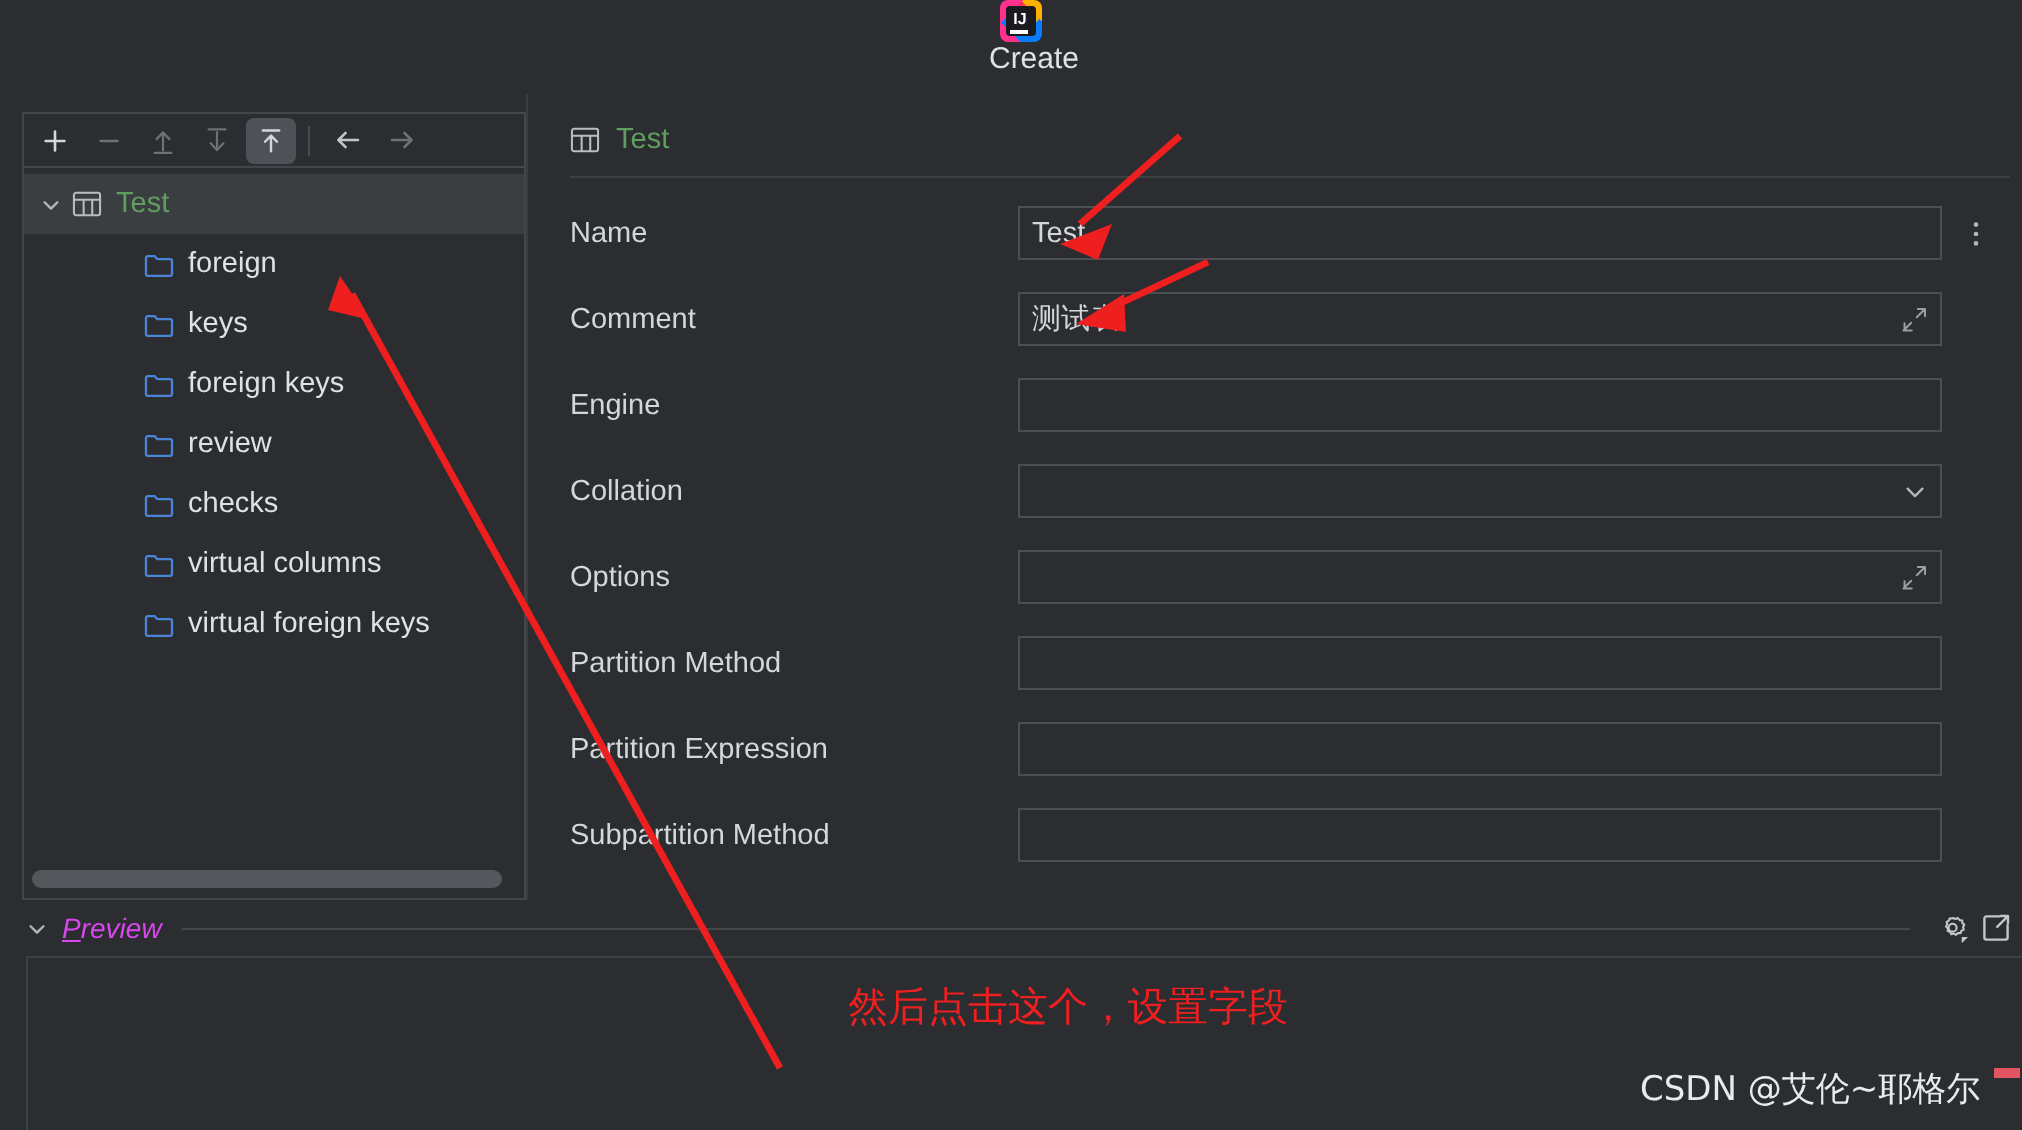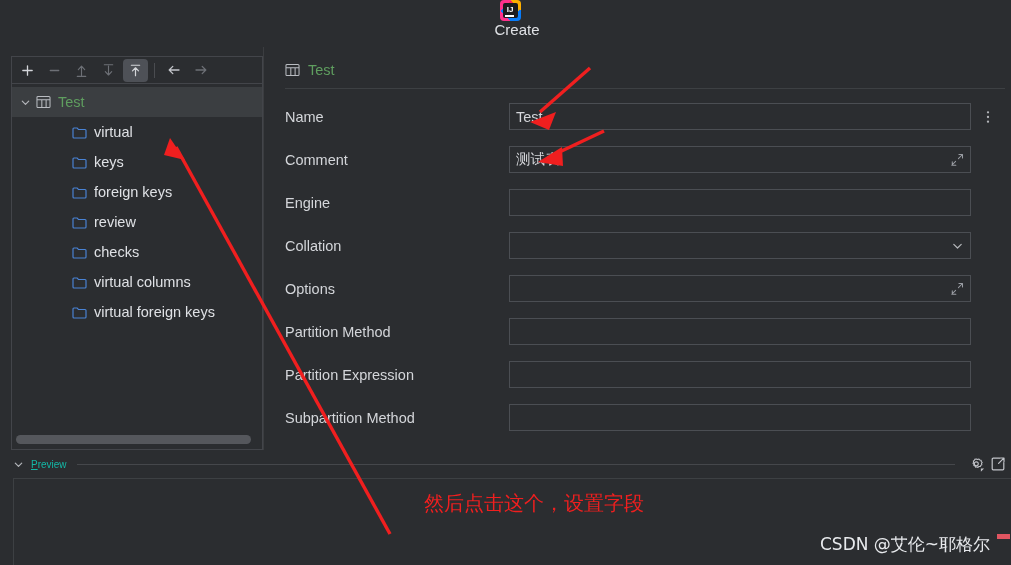--- a/index.html
+++ b/index.html
@@ -245,22 +245,23 @@
     height: 28px;
     padding-left: 13px;
   }
   #preview-header .pv-chevron {
     color: #b4b6ba;
     margin-right: 7px;
     display: flex;
     align-items: center;
   }
   #preview-title {
-    font-size: 10px;
-    color: #14b8a6;
+    font-size: 14px;
+    color: #d946ef;
+    font-style: italic;
   }
   #preview-title .mnemonic { text-decoration: underline; }
   #pv-line {
     flex: 1;
     height: 1px;
     background: #45474b;
     margin: 0 10px 0 10px;
   }
   #pv-actions { display: flex; align-items: center; padding-right: 2px; }
   #pv-actions .pv-btn {
@@ -404,21 +405,21 @@
         <span class="tree-label">Test</span>
       </div>
 
       <div id="tree-children">
           <div class="tree-row child">
             <span class="tree-icon">
               <svg width="15" height="13" viewBox="0 0 16 14">
                 <path d="M1 3.2a1 1 0 011-1h3.6l1.4 1.6H14a1 1 0 011 1v7.1a1 1 0 01-1 1H2a1 1 0 01-1-1z" fill="none" stroke="#4a84d6" stroke-width="1.25" stroke-linejoin="round"></path>
               </svg>
             </span>
-            <span class="tree-label">virtual</span>
+            <span class="tree-label">foreign</span>
           </div>
           <div class="tree-row child">
             <span class="tree-icon">
               <svg width="15" height="13" viewBox="0 0 16 14">
                 <path d="M1 3.2a1 1 0 011-1h3.6l1.4 1.6H14a1 1 0 011 1v7.1a1 1 0 01-1 1H2a1 1 0 01-1-1z" fill="none" stroke="#4a84d6" stroke-width="1.25" stroke-linejoin="round"></path>
               </svg>
             </span>
             <span class="tree-label">keys</span>
           </div>
           <div class="tree-row child">

